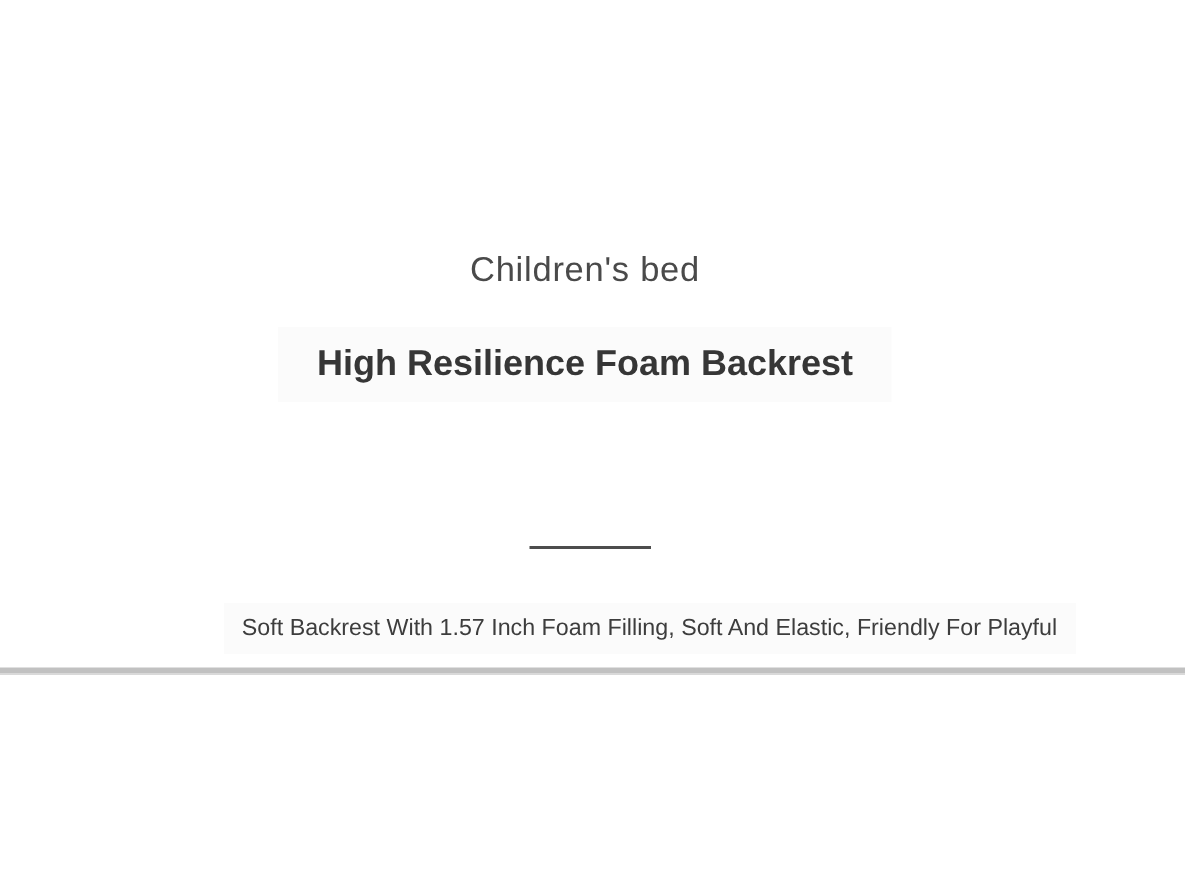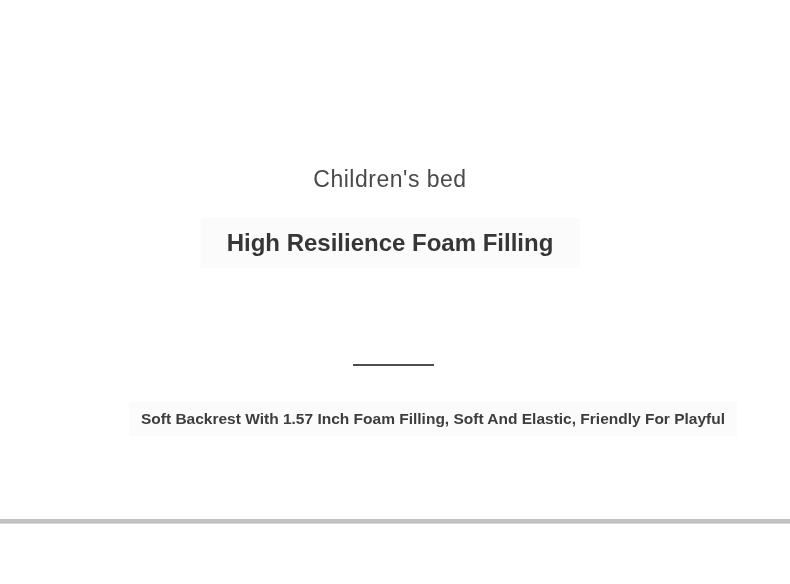--- a/index.html
+++ b/index.html
@@ -3,21 +3,21 @@
 <meta charset="utf-8">
 <style>
   html, body {
     margin: 0;
     padding: 0;
     background: #ffffff;
   }
   .canvas {
     position: relative;
     width: 790px;
-    height: 524px;
+    height: 450px;
     background: #ffffff;
     overflow: hidden;
     font-family: "Liberation Sans", sans-serif;
   }
   .centered {
     position: absolute;
     transform: translateX(-50%);
     white-space: nowrap;
   }
   .category-label {
@@ -49,21 +49,21 @@
   .divider {
     position: absolute;
     left: 353px;
     top: 364px;
     width: 81px;
     height: 2px;
     background: #4d4d4d;
   }
   .desc {
     font-size: 15.5px;
-    font-weight: 700;
+    font-weight: 400;
     color: #3d3d3d;
     background: #fbfbfb;
     padding: 8px 12px;
   }
   .desc-line-1 {
     left: 433px;
     top: 402px;
   }
   .desc-line-2 {
     left: 389px;
@@ -78,21 +78,21 @@
     background: linear-gradient(to bottom, #c1c1c1 0%, #c1c1c1 78%, #d9d9d9 78%, #d9d9d9 100%);
   }
 </style>
 </head>
 <body>
 
 <div class="canvas">
 
   <div class="centered category-label">Children's bed</div>
 
-  <div class="centered feature-subtitle">High Resilience Foam Filling</div>
+  <div class="centered feature-subtitle">High Resilience Foam Backrest</div>
 
 
   <div class="divider"></div>
 
   <div class="centered desc desc-line-1">Soft Backrest With 1.57 Inch Foam Filling, Soft And Elastic, Friendly For Playful</div>
 
 
   <div class="bottom-strip"></div>
 
 </div>

